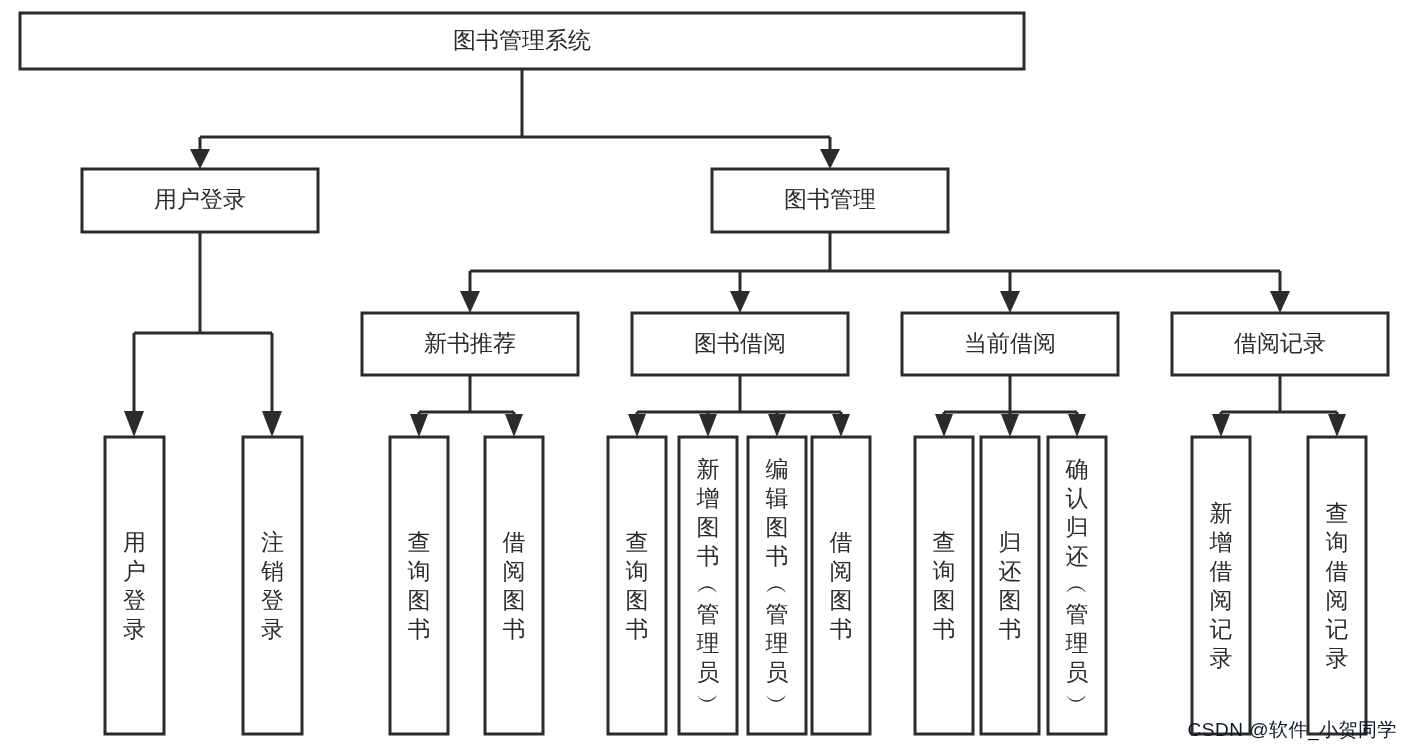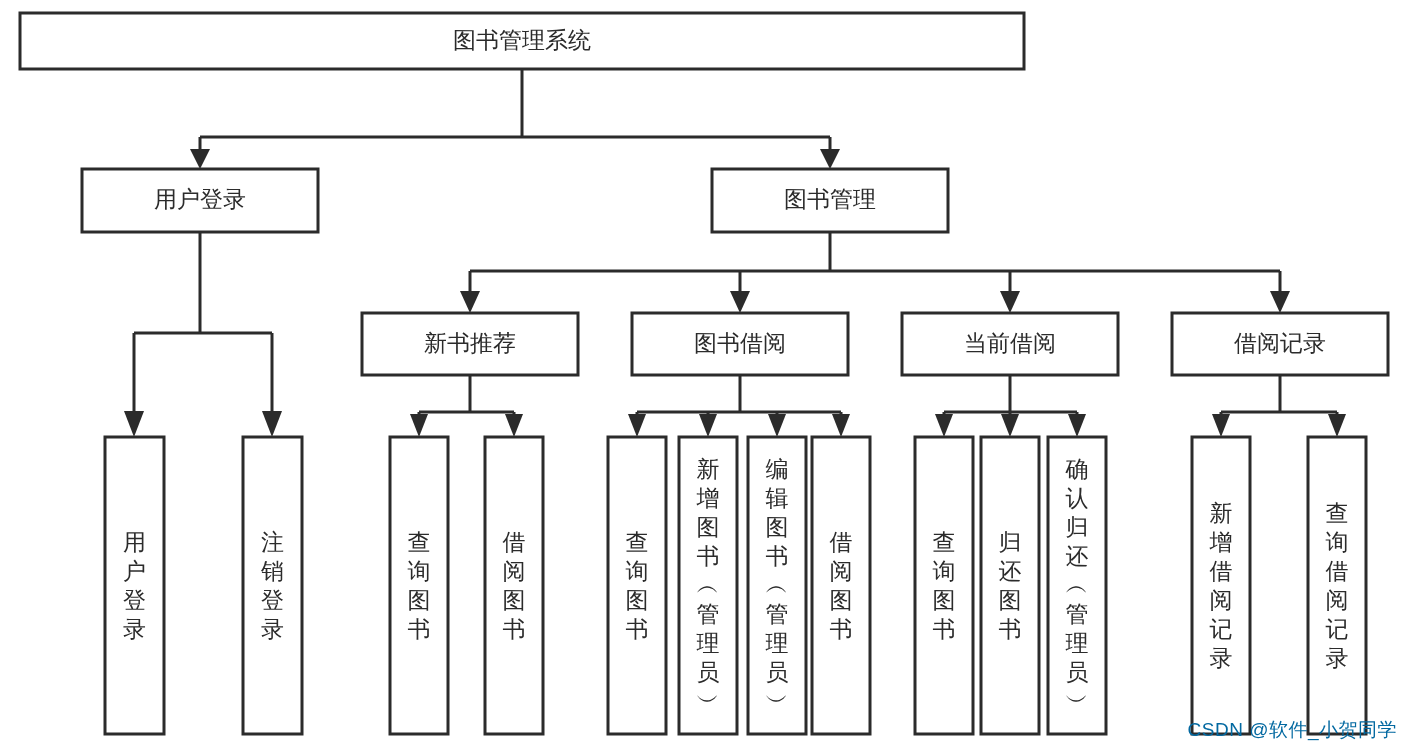--- a/index.html
+++ b/index.html
@@ -51,21 +51,21 @@
   .arrow-head {
     fill: #2b2b2b;
     stroke: none;
   }
   .watermark {
     position: absolute;
     right: 8px;
     bottom: 4px;
     font-family: "Liberation Sans", "DejaVu Sans", sans-serif;
     font-size: 19px;
-    color: #0369a1;
+    color: #0f172a;
     white-space: nowrap;
     letter-spacing: 0.5px;
     pointer-events: none;
   }
 </style>
 </head>
 <body>
 
 <svg id="diagram" viewBox="0 0 1405 747" xmlns="http://www.w3.org/2000/svg">
 

